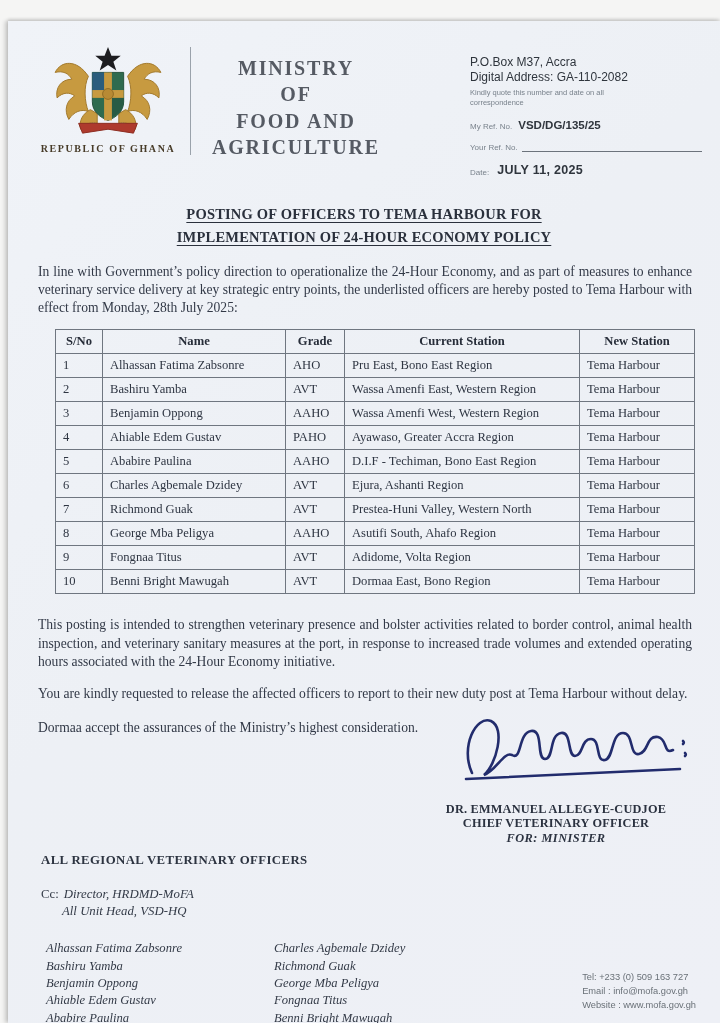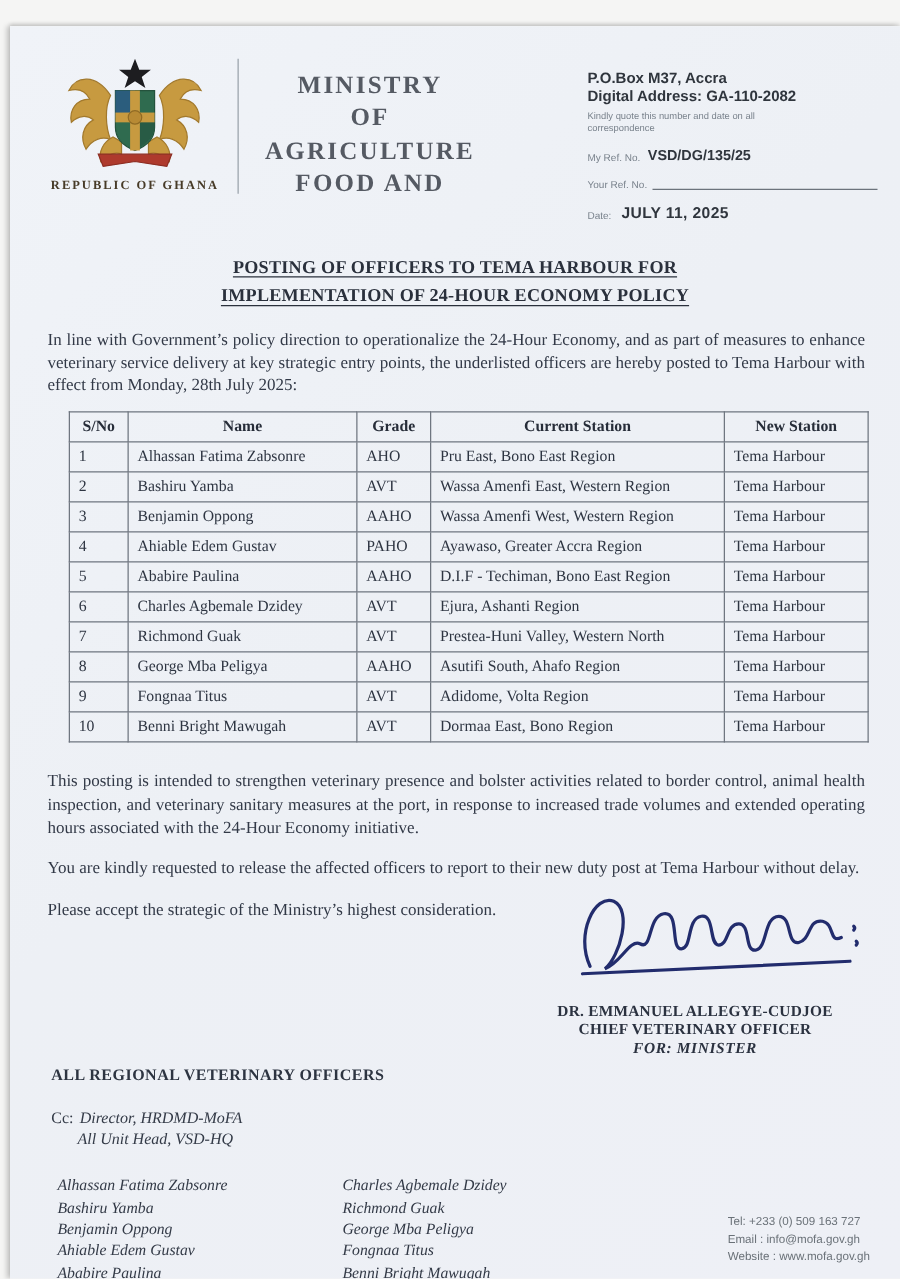--- a/index.html
+++ b/index.html
@@ -23,21 +23,21 @@
     margin-top:4px;font-size:10px;font-weight:bold;letter-spacing:1.6px;
     color:#473b28;white-space:nowrap;
   }
   .vdivider{width:1px;background:#9aa2ab;height:108px;margin:4px 10px 0 12px;}
   .ministry{
     width:190px;text-align:center;padding-top:12px;
     font-size:20px;line-height:1.32;letter-spacing:1.8px;
     color:#555a63;font-weight:600;
   }
   .addr-block{margin-left:auto;width:232px;padding-top:12px;font-family:"Liberation Sans",sans-serif;}
-  .addr-line{font-size:12px;font-weight:bold;color:#2f353d;line-height:1.25;}
+  .addr-line{font-size:12px;font-weight:normal;color:#2f353d;line-height:1.25;}
   .quote-note{font-size:7.5px;color:#79828c;margin-top:3px;width:170px;line-height:1.35;}
   .ref-row{display:flex;align-items:flex-end;margin-top:11px;}
   .ref-label{font-size:8px;color:#79828c;white-space:nowrap;}
   .ref-value{font-size:11.5px;font-weight:bold;color:#2f353d;margin-left:6px;}
   .ref-line{flex:1;border-bottom:1px solid #6c737c;height:9px;margin-left:4px;}
   .date-value{font-size:12.5px;font-weight:bold;color:#2f353d;margin-left:8px;letter-spacing:.3px;}
   
   .title-block{text-align:center;margin-top:26px;}
   .title-line{
     font-size:14.5px;font-weight:bold;color:#2a303c;letter-spacing:.2px;
@@ -122,22 +122,22 @@
         <path d="M30,80 L90,80 L86,90 L60,86 L34,90 Z" fill="#ae3a2d" stroke="#8c2d22" stroke-width="1"></path>
       </svg>
       <div class="crest-caption">REPUBLIC OF GHANA</div>
     </div>
 
     <div class="vdivider"></div>
 
     <div class="ministry">
       <div>MINISTRY</div>
       <div>OF</div>
+      <div>FOOD AND</div>
       <div>AGRICULTURE</div>
-      <div>FOOD AND</div>
     </div>
 
     <div class="addr-block">
       <div class="addr-line">P.O.Box M37, Accra</div>
       <div class="addr-line">Digital Address: GA-110-2082</div>
       <div class="quote-note">Kindly quote this number and date on all correspondence</div>
       <div class="ref-row">
         <span class="ref-label">My Ref. No.</span>
         <span class="ref-value">VSD/DG/135/25</span>
       </div>
@@ -240,21 +240,21 @@
         <td>Dormaa East, Bono Region</td>
         <td>Tema Harbour</td>
       </tr>
     </tbody>
   </table>
 
   <p class="para" style="margin-top:22px;">This posting is intended to strengthen veterinary presence and bolster activities related to border control, animal health inspection, and veterinary sanitary measures at the port, in response to increased trade volumes and extended operating hours associated with the 24-Hour Economy initiative.</p>
   <p class="para">You are kindly requested to release the affected officers to report to their new duty post at Tema Harbour without delay.</p>
 
   <div class="sig-area">
-    <p class="para">Please accept the strategic of the Ministry’s highest consideration.</p>
+    <p class="para">Dormaa accept the assurances of the Ministry’s highest consideration.</p>
 
     <svg class="signature-svg" width="240" height="88" viewBox="0 0 240 88">
       <g fill="none" stroke="#222c6d" stroke-width="2.6" stroke-linecap="round">
         <path d="M18,68 C6,42 22,10 37,16 C52,23 42,60 30,70 C42,66 50,46 58,50 C68,56 64,28 77,26 C90,24 82,54 91,54 C100,54 95,30 107,28 C118,26 113,51 121,51 C129,51 127,34 137,34 C147,34 141,57 151,55 C160,53 157,28 169,28 C180,28 175,51 185,49 C195,47 192,30 204,32 C214,34 209,50 219,45"></path>
         <path d="M12,74 L226,64"></path>
         <path d="M229,36 C230,37 230,38 229,39"></path>
         <path d="M231,48 C232,49 232,50 231,51"></path>
       </g>
     </svg>
 

